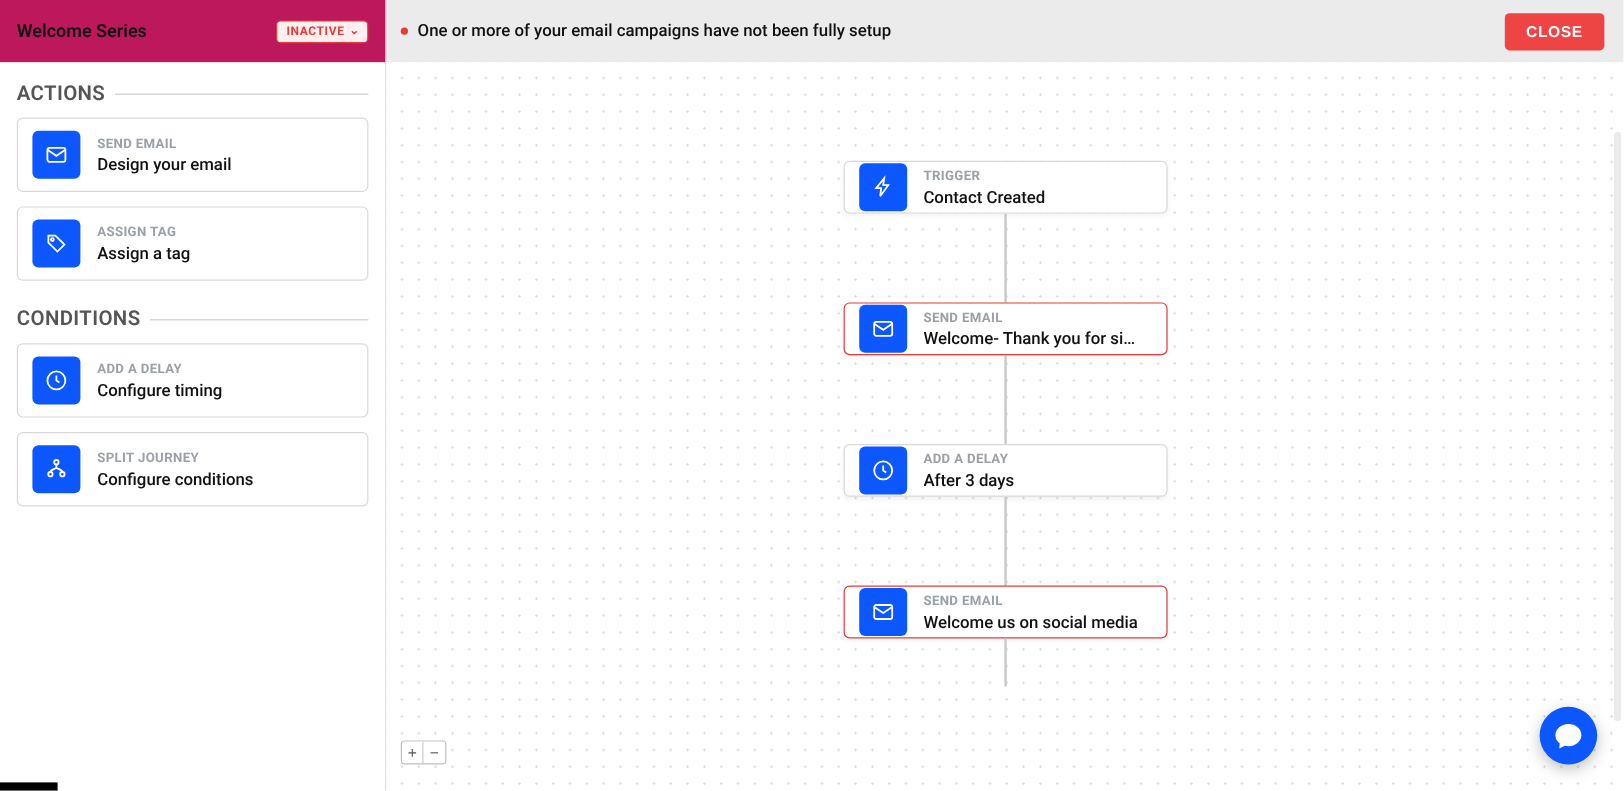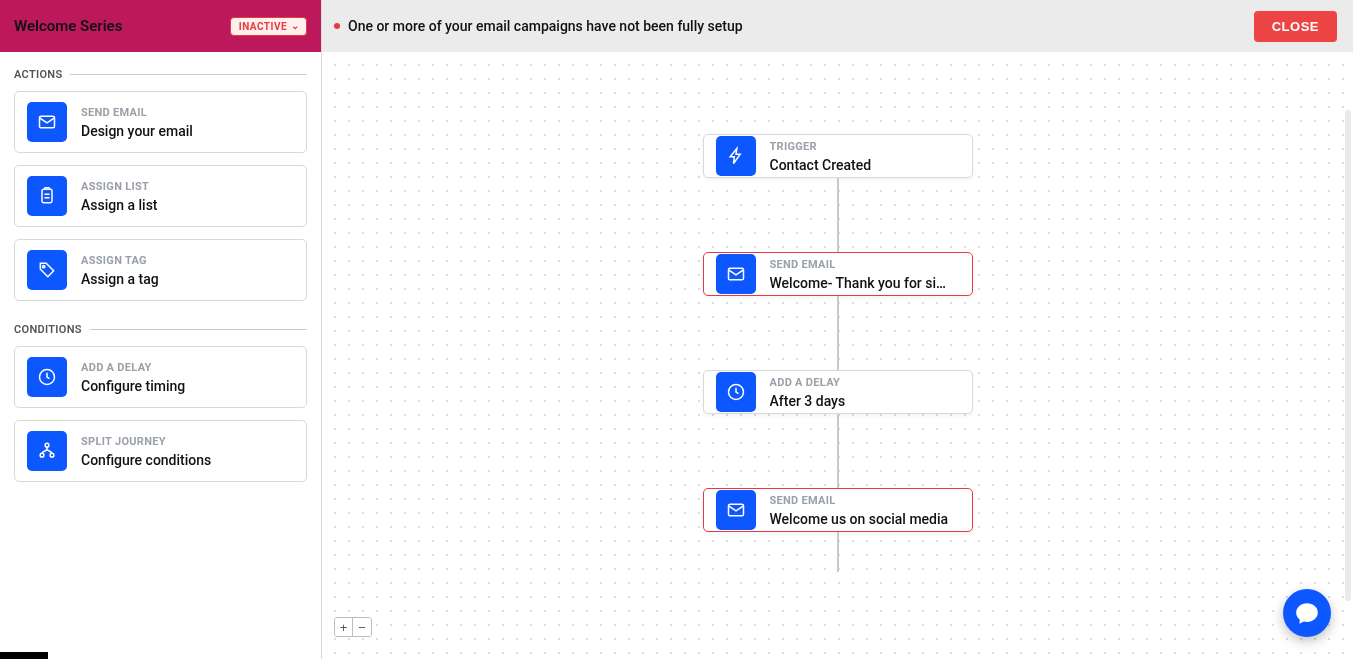--- a/index.html
+++ b/index.html
@@ -84,21 +84,21 @@
     padding: 12px 14px 14px;
     overflow-y:auto;
   }
   .section-header {
     display:flex;
     align-items:center;
     gap:8px;
     margin: 4px 0 10px;
   }
   .section-header span.lbl {
-    font-size:11px;
+    font-size:17px;
     font-weight:600;
     color:#555;
     letter-spacing:0.3px;
   }
   .section-header .line { flex:1; height:1px; background:#ccc; }
   .section-header.conditions { margin-top: 22px; }
 
   .action-card {
     border:1px solid #d9d9d9;
     border-radius:5px;
@@ -287,31 +287,20 @@
           <svg viewBox="0 0 24 24">
             <use href="#ic-mail"></use>
           </svg>
         </div>
       <div class="action-text">
         <span class="action-label">SEND EMAIL</span>
         <span class="action-desc">Design your email</span>
       </div>
     </div>
 
-    <div class="action-card">
-      <div class="icon-tile">
-          <svg viewBox="0 0 24 24">
-            <use href="#ic-clipboard"></use>
-          </svg>
-        </div>
-      <div class="action-text">
-        <span class="action-label">ASSIGN LIST</span>
-        <span class="action-desc">Assign a list</span>
-      </div>
-    </div>
 
     <div class="action-card">
       <div class="icon-tile">
           <svg viewBox="0 0 24 24">
             <use href="#ic-tag"></use>
           </svg>
         </div>
       <div class="action-text">
         <span class="action-label">ASSIGN TAG</span>
         <span class="action-desc">Assign a tag</span>

